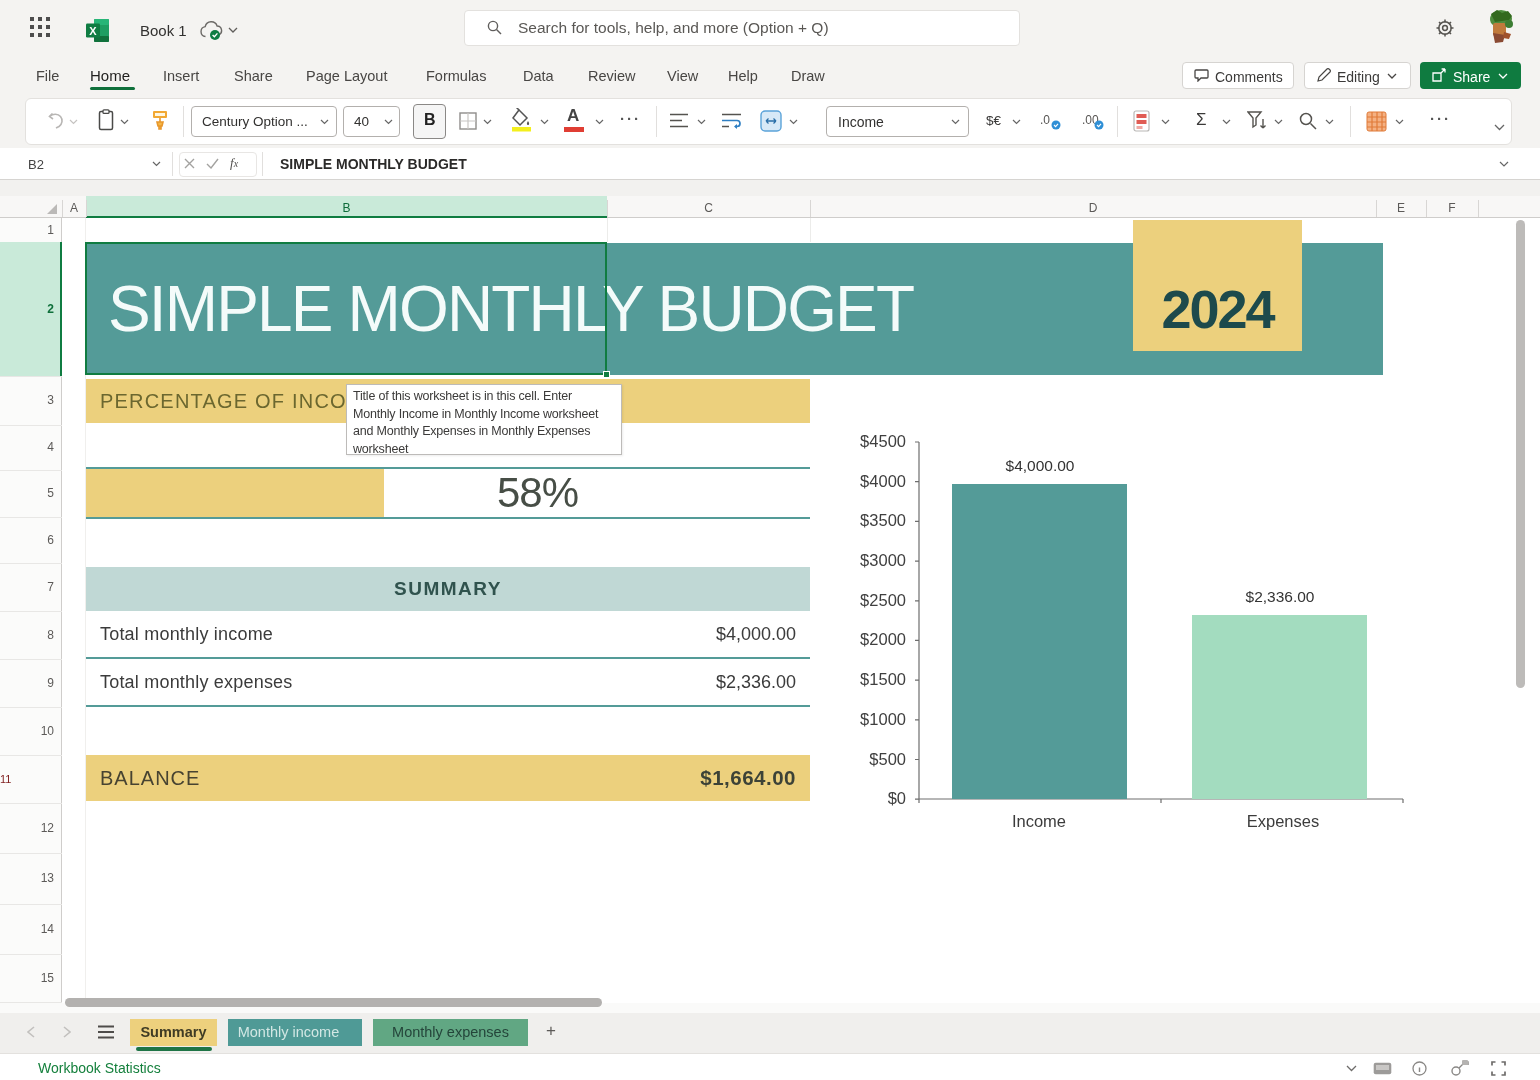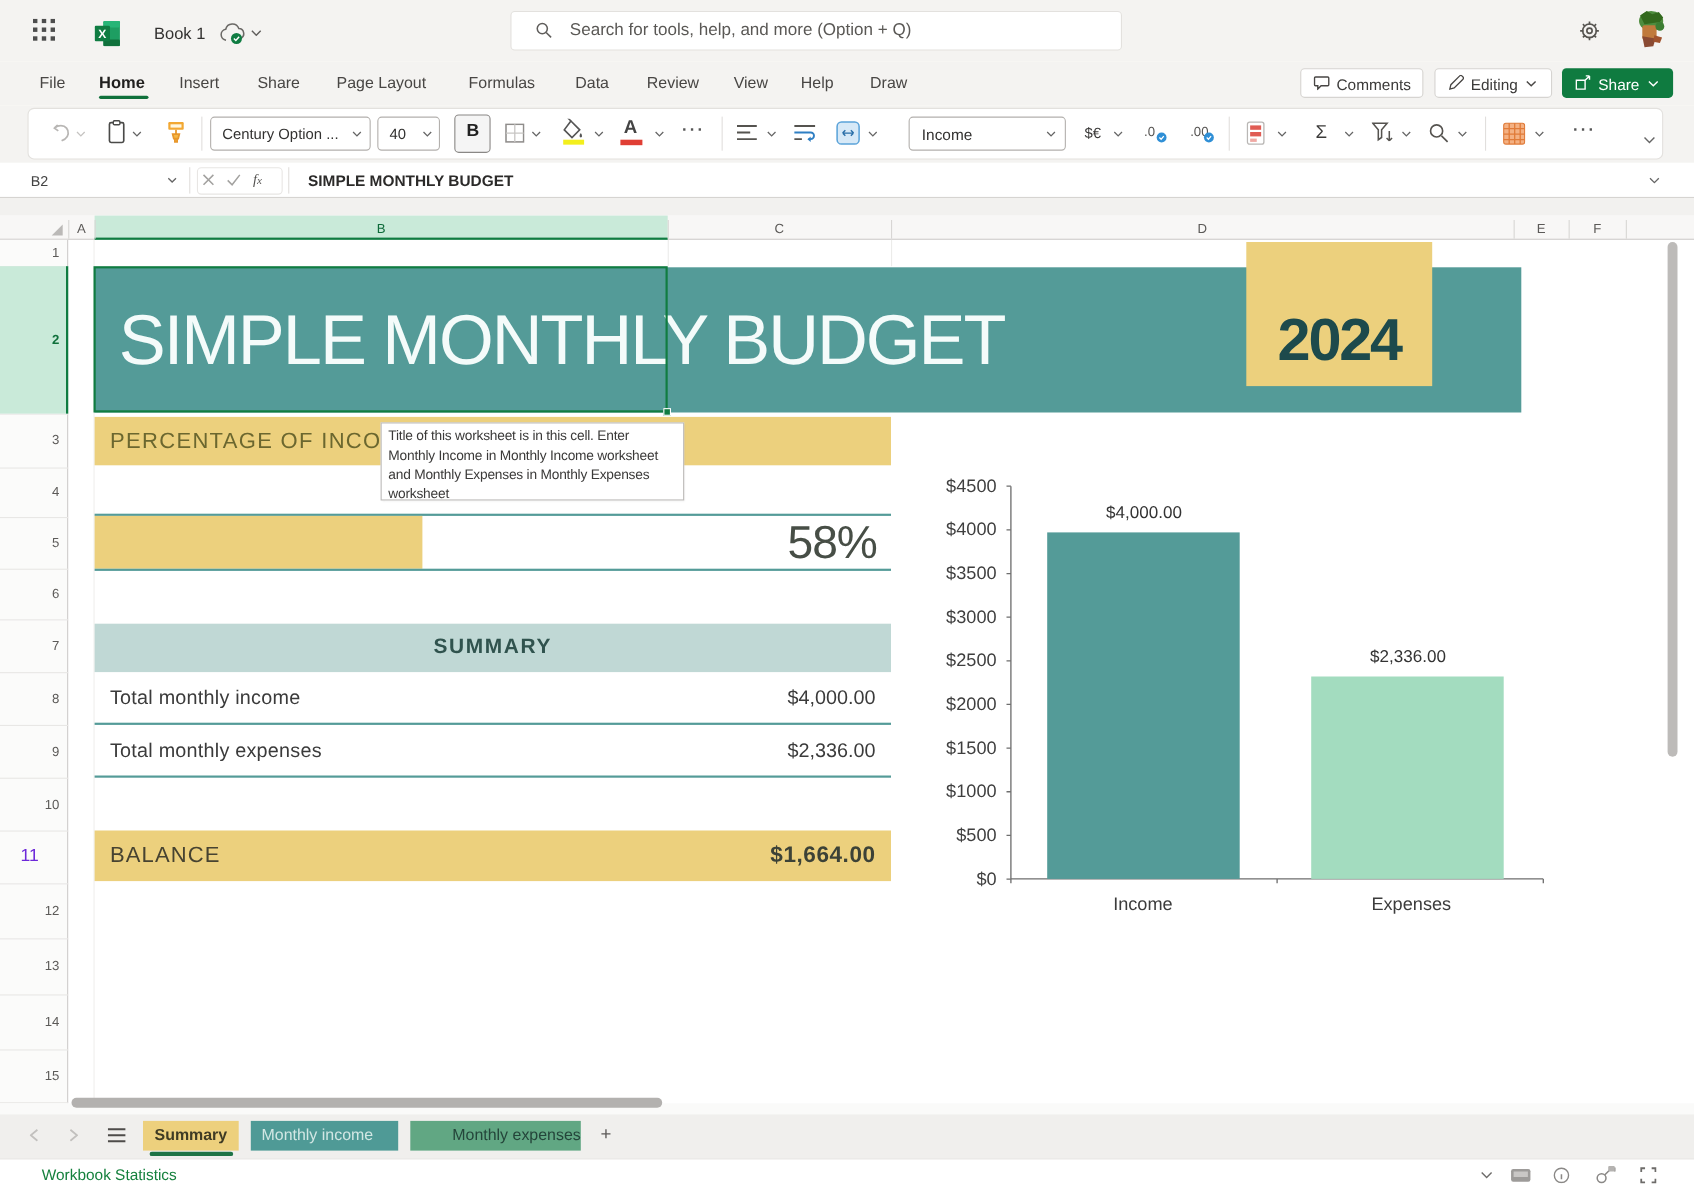--- a/index.html
+++ b/index.html
@@ -65,21 +65,21 @@
 <ellipse cx="17" cy="11" rx="11" ry="9" fill="#4e8c3e"></ellipse>
 <path d="M7 6 l6-4 5 3 6-2 4 5 -3 4 -14 2z" fill="#33691e"></path>
 <rect x="9" y="15" width="13" height="13" rx="2" fill="#c07a3c"></rect>
 <path d="M9 25 l12 2 -2 7 -8 1z" fill="#8a4a33"></path>
 <path d="M20 24 l7 2 -2 5 -6-1z" fill="#a0522d"></path>
 <circle cx="25" cy="16" r="4" fill="#3c7d33"></circle>
 </svg>
 
 <div class="ab" style="left:0;top:56px;width:1540px;height:40px;background:#f4f3f1"></div>
 <div class="tx" style="left:36px;top:68px;font-size:14.5px;color:#484644">File</div>
-<div class="tx" style="left:90px;top:67px;font-size:15px;color:#201f1e;font-weight:bold">Home</div>
+<div class="tx" style="left:90px;top:67px;font-size:15px;color:#201f1e;font-weight:normal">Home</div>
 <div class="ab" style="left:90px;top:87px;width:45px;height:3px;background:#0f703b;border-radius:2px"></div>
 <div class="tx" style="left:163px;top:68px;font-size:14.5px;color:#484644">Insert</div>
 <div class="tx" style="left:234px;top:68px;font-size:14.5px;color:#484644">Share</div>
 <div class="tx" style="left:306px;top:68px;font-size:14.5px;color:#484644">Page Layout</div>
 <div class="tx" style="left:426px;top:68px;font-size:14.5px;color:#484644">Formulas</div>
 <div class="tx" style="left:523px;top:68px;font-size:14.5px;color:#484644">Data</div>
 <div class="tx" style="left:588px;top:68px;font-size:14.5px;color:#484644">Review</div>
 <div class="tx" style="left:667px;top:68px;font-size:14.5px;color:#484644">View</div>
 <div class="tx" style="left:728px;top:68px;font-size:14.5px;color:#484644">Help</div>
 <div class="tx" style="left:791px;top:68px;font-size:14.5px;color:#484644">Draw</div>
@@ -339,21 +339,21 @@
 <div class="tx" style="left:0;top:218px;width:54px;height:24px;line-height:24px;text-align:right;font-size:12px;color:#5c5a58;">1</div>
 <div class="tx" style="left:0;top:242px;width:54px;height:134px;line-height:134px;text-align:right;font-size:12px;color:#0f703b;font-weight:bold;">2</div>
 <div class="tx" style="left:0;top:376px;width:54px;height:49px;line-height:49px;text-align:right;font-size:12px;color:#5c5a58;">3</div>
 <div class="tx" style="left:0;top:425px;width:54px;height:45px;line-height:45px;text-align:right;font-size:12px;color:#5c5a58;">4</div>
 <div class="tx" style="left:0;top:470px;width:54px;height:47px;line-height:47px;text-align:right;font-size:12px;color:#5c5a58;">5</div>
 <div class="tx" style="left:0;top:517px;width:54px;height:46px;line-height:46px;text-align:right;font-size:12px;color:#5c5a58;">6</div>
 <div class="tx" style="left:0;top:563px;width:54px;height:48px;line-height:48px;text-align:right;font-size:12px;color:#5c5a58;">7</div>
 <div class="tx" style="left:0;top:611px;width:54px;height:48px;line-height:48px;text-align:right;font-size:12px;color:#5c5a58;">8</div>
 <div class="tx" style="left:0;top:659px;width:54px;height:48px;line-height:48px;text-align:right;font-size:12px;color:#5c5a58;">9</div>
 <div class="tx" style="left:0;top:707px;width:54px;height:48px;line-height:48px;text-align:right;font-size:12px;color:#5c5a58;">10</div>
-<div class="tx" style="left:0;top:755px;width:54px;height:48px;line-height:48px;text-align:center;font-size:16px;color:#6d28d9;">11</div>
+<div class="tx" style="left:0;top:755px;width:54px;height:48px;line-height:48px;text-align:left;font-size:11px;color:#7f1d1d;">11</div>
 <div class="tx" style="left:0;top:803px;width:54px;height:50px;line-height:50px;text-align:right;font-size:12px;color:#5c5a58;">12</div>
 <div class="tx" style="left:0;top:853px;width:54px;height:51px;line-height:51px;text-align:right;font-size:12px;color:#5c5a58;">13</div>
 <div class="tx" style="left:0;top:904px;width:54px;height:50px;line-height:50px;text-align:right;font-size:12px;color:#5c5a58;">14</div>
 <div class="tx" style="left:0;top:954px;width:54px;height:49px;line-height:49px;text-align:right;font-size:12px;color:#5c5a58;">15</div>
 </div>
 
 <div class="ab" style="left:85px;top:218px;width:1px;height:785px;background:#f0efed"></div>
 <div class="ab" style="left:607px;top:218px;width:1px;height:24px;background:#ececea"></div>
 <div class="ab" style="left:810px;top:218px;width:1px;height:24px;background:#ececea"></div>
 
@@ -373,21 +373,21 @@
 
 <div class="ab" style="left:86px;top:379px;width:724px;height:44px;background:#ecd07d"></div>
 <div class="tx" style="left:100px;top:379px;height:44px;line-height:44px;font-size:20px;color:#6b672f;letter-spacing:1.2px">PERCENTAGE OF INCOME SPENT</div>
 
 <div class="ab" style="left:346px;top:384px;width:276px;height:71px;background:#fff;border:1px solid #bdbbb9;box-sizing:border-box;box-shadow:1px 1px 2px rgba(0,0,0,0.08)"></div>
 <div class="tx" style="left:353px;top:388px;font-size:12.5px;line-height:17.6px;color:#3b3a39;white-space:normal;width:272px;letter-spacing:-0.2px">Title of this worksheet is in this cell. Enter<br>Monthly Income in Monthly Income worksheet<br>and Monthly Expenses in Monthly Expenses<br>worksheet</div>
 
 <div class="ab" style="left:86px;top:467px;width:724px;height:2px;background:#549b98"></div>
 <div class="ab" style="left:86px;top:469px;width:298px;height:48px;background:#ecd07d"></div>
 <div class="ab" style="left:86px;top:517px;width:724px;height:2px;background:#549b98"></div>
-<div class="tx" style="left:497px;top:469px;width:300px;height:48px;line-height:48px;text-align:right;font-size:42px;color:#474e46;letter-spacing:-1px">58%</div>
+<div class="tx" style="left:497px;top:469px;width:300px;height:48px;line-height:48px;text-align:left;font-size:42px;color:#474e46;letter-spacing:-1px">58%</div>
 
 <div class="ab" style="left:86px;top:567px;width:724px;height:44px;background:#c0d8d5"></div>
 <div class="tx" style="left:86px;top:567px;width:724px;height:44px;line-height:44px;text-align:center;font-size:19px;font-weight:bold;color:#30534e;letter-spacing:1.5px">SUMMARY</div>
 
 <div class="tx" style="left:100px;top:611px;height:46px;line-height:46px;font-size:18px;color:#3b3b3b;letter-spacing:0.2px">Total monthly income</div>
 <div class="tx" style="left:496px;top:611px;width:300px;height:46px;line-height:46px;text-align:right;font-size:18px;color:#3b3b3b">$4,000.00</div>
 <div class="ab" style="left:86px;top:657px;width:724px;height:2px;background:#549b98"></div>
 
 <div class="tx" style="left:100px;top:659px;height:46px;line-height:46px;font-size:18px;color:#3b3b3b;letter-spacing:0.2px">Total monthly expenses</div>
 <div class="tx" style="left:496px;top:659px;width:300px;height:46px;line-height:46px;text-align:right;font-size:18px;color:#3b3b3b">$2,336.00</div>
@@ -450,21 +450,21 @@
 <svg class="ab" style="left:98px;top:1025px" width="17" height="14" viewBox="0 0 17 14">
         <path d="M0 1.5 h16 M0 7 h16 M0 12.5 h16" stroke="#4e4c4a" stroke-width="1.8"></path>
       </svg>
 
 <div class="ab" style="left:130px;top:1019px;width:87px;height:27px;background:#edd07d"></div>
 <div class="tx" style="left:130px;top:1019px;width:87px;height:27px;line-height:27px;text-align:center;font-size:14.5px;font-weight:bold;color:#3f3b24">Summary</div>
 <div class="ab" style="left:136px;top:1047px;width:76px;height:4px;background:#1e7446;border-radius:2px"></div>
 <div class="ab" style="left:228px;top:1019px;width:134px;height:27px;background:#4f9a96"></div>
 <div class="tx" style="left:228px;top:1019px;width:121px;height:27px;line-height:27px;text-align:center;font-size:14.5px;color:#d2e7e4">Monthly income</div>
 <div class="ab" style="left:373px;top:1019px;width:155px;height:27px;background:#61a783"></div>
-<div class="tx" style="left:373px;top:1019px;width:155px;height:27px;line-height:27px;text-align:right;font-size:14.5px;color:#24453a">Monthly expenses</div>
+<div class="tx" style="left:373px;top:1019px;width:155px;height:27px;line-height:27px;text-align:center;font-size:14.5px;color:#24453a">Monthly expenses</div>
 <div class="tx" style="left:546px;top:1021px;font-size:17px;color:#5c5a58">+</div>
 
 <div class="ab" style="left:0;top:1053px;width:1540px;height:27px;background:#fff;border-top:1px solid #e3e1de;box-sizing:border-box"></div>
 <div class="tx" style="left:38px;top:1060px;font-size:14px;color:#15803d">Workbook Statistics</div>
 <svg class="ab" style="left:1346px;top:1065px" width="11" height="7" viewBox="0 0 11 7">
         <path d="M1 1 l4.5 4.5 L10 1" stroke="#6e6c6a" stroke-width="1.3" fill="none"></path>
       </svg>
 <svg class="ab" style="left:1373px;top:1062px" width="19" height="13" viewBox="0 0 19 13">
         <rect x="0.7" y="0.7" width="17.6" height="11.6" rx="2" fill="#9d9b99"></rect>
         <rect x="3" y="3" width="13" height="5" fill="#c9c7c5"></rect>

